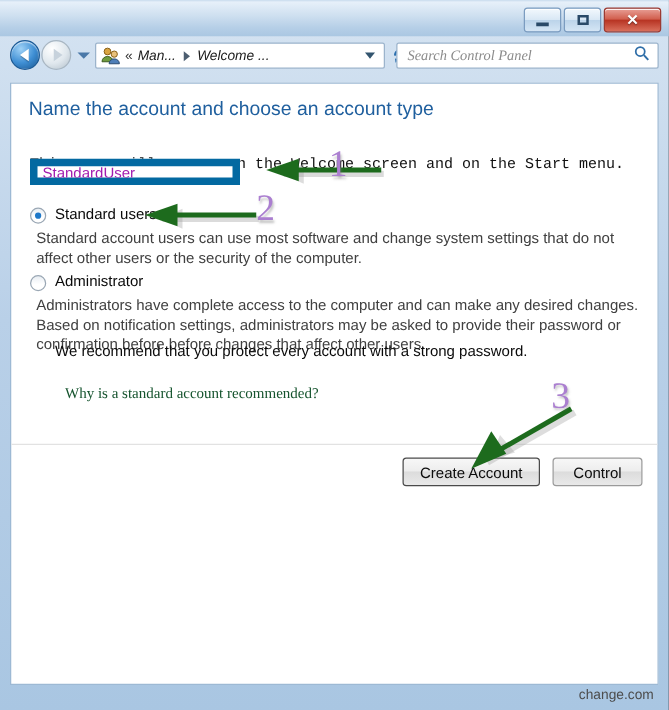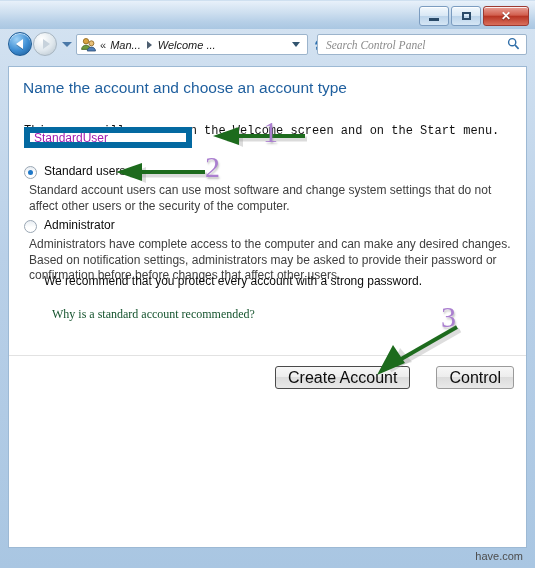--- a/index.html
+++ b/index.html
@@ -320,31 +320,30 @@
   #buttons {
     position: absolute;
     right: 12px; top: 299px;
     display: flex;
     gap: 10px;
   }
   .btn {
     height: 23px;
     min-width: 72px;
     padding: 0 12px;
-    font-size: 16px;
+    font-size: 12px;
     color: #0c0c0c;
     font-family: "Liberation Sans", sans-serif;
     background: linear-gradient(to bottom, #f7f7f7 0%, #ededed 47%, #dcdcdc 50%, #e9e9e9 100%);
     border: 1px solid #9a9a9a;
     border-radius: 3px;
     display: flex;
     align-items: center;
     justify-content: center;
     box-sizing: border-box;
-    margin-left: 16px;
   }
   .btn.default {
     border: 1px solid #4a4a4a;
     min-width: 110px;
   }
 
   
   .ann-num {
     position: absolute;
     color: #ab7fd0;
@@ -488,14 +487,14 @@
         <line x1="118" y1="8" x2="48" y2="48" stroke="#9a9a9a" stroke-width="5" opacity="0.33" transform="translate(3,3)"></line>
         <polygon points="50,46 70,40 58,26" fill="#9a9a9a" opacity="0.33" transform="translate(3,3)"></polygon>
         <line x1="118" y1="8" x2="50" y2="47" stroke="#1d6b1d" stroke-width="4"></line>
         <polygon points="38,56 66,44 54,26" fill="#1d6b1d"></polygon>
       </g>
     </svg>
     <div class="ann-num" style="left:432px; top:233px;">3</div>
 
   </div>
 
-  <div id="watermark">have.com</div>
+  <div id="watermark">change.com</div>
 </div>
 
 </body></html>

